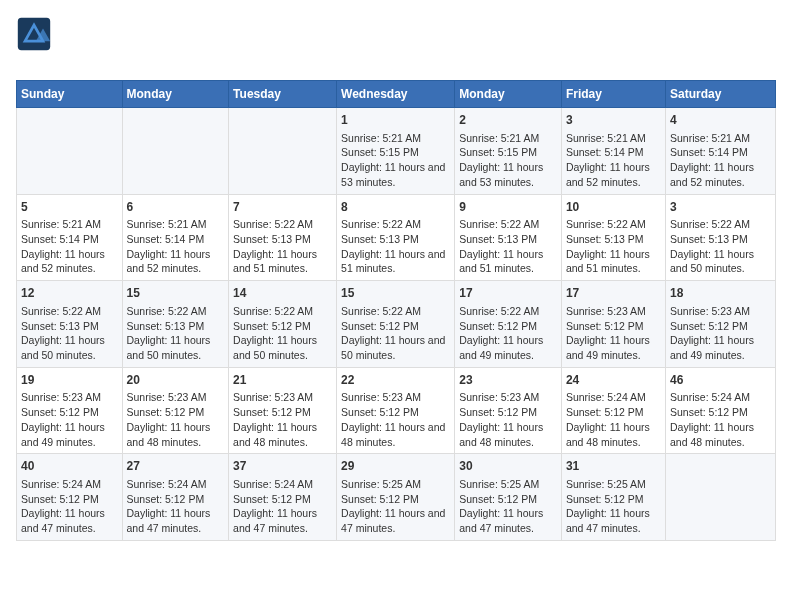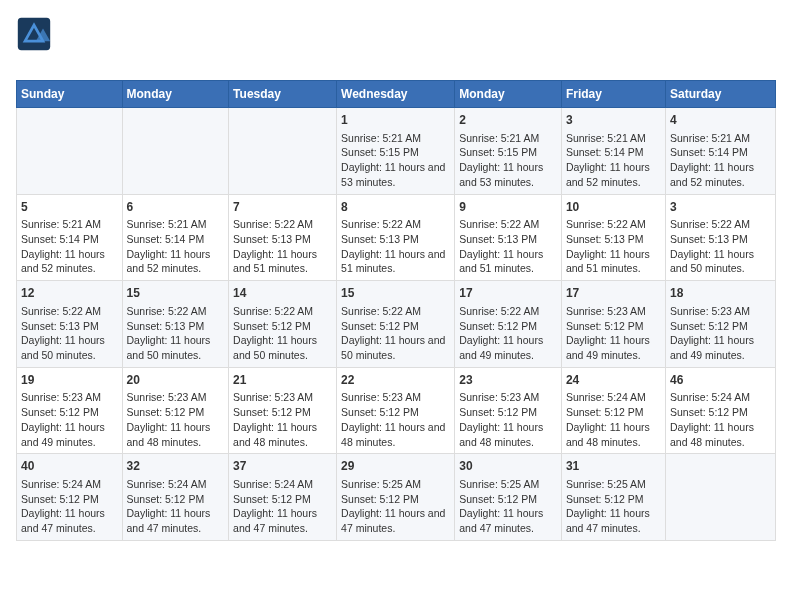--- a/index.html
+++ b/index.html
@@ -279,21 +279,21 @@
         </td>
       </tr>
       <tr>
         <td>
           <span class="day-num">40</span>
           <div>Sunrise: 5:24 AM</div>
           <div>Sunset: 5:12 PM</div>
           <div>Daylight: 11 hours and 47 minutes.</div>
         </td>
         <td>
-          <span class="day-num">32</span>
+          <span class="day-num">27</span>
           <div>Sunrise: 5:24 AM</div>
           <div>Sunset: 5:12 PM</div>
           <div>Daylight: 11 hours and 47 minutes.</div>
         </td>
         <td>
           <span class="day-num">37</span>
           <div>Sunrise: 5:24 AM</div>
           <div>Sunset: 5:12 PM</div>
           <div>Daylight: 11 hours and 47 minutes.</div>
         </td>

